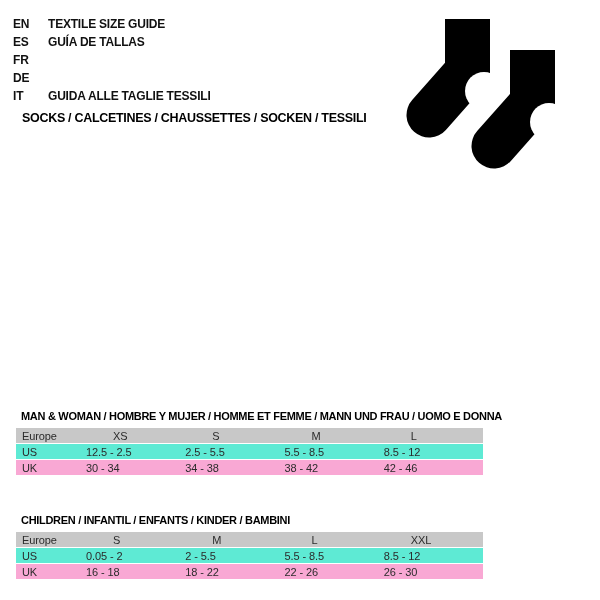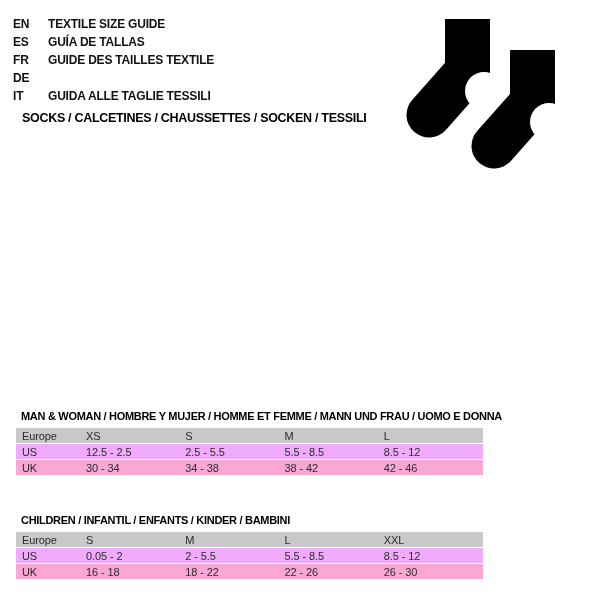--- a/index.html
+++ b/index.html
@@ -28,43 +28,42 @@
     position:absolute; left:21px; font-weight:bold; font-size:11px;
     letter-spacing:-0.3px; color:#000; white-space:nowrap;
   }
   .title-1 { top:410px; }
   .title-2 { top:514px; }
 
   .size-table { position:absolute; left:16px; width:467px; font-size:11px; letter-spacing:-0.1px; color:#2b2b2b; }
   .table-1 { top:428px; }
   .table-2 { top:532px; }
 
-  .trow { display:flex; height:15px; align-items:center; margin-bottom:1px; background:#f0abfc; }
-  .trow.head { background:#c8c8c8; color:#2b2b2b; }
+  .trow { display:flex; height:15px; align-items:center; margin-bottom:1px; background:#5eead4; }
+  .trow.head { background:#c8c8c8; color:#2b2b2b;gap:27px; }
   .trow.alt  { background:#f9a8d4; }
   .cell { flex:1; text-align:left; white-space:nowrap; }
   .cell.c0 { flex:0 0 64px; text-align:left; padding-left:6px; }
 </style>
 </head>
 <body>
 
 <div class="page">
 
   <div class="lang-block">
     <div class="lang-row">
       <span class="lang-code">EN</span>
       <span class="lang-label">TEXTILE SIZE GUIDE</span>
     </div>
     <div class="lang-row">
       <span class="lang-code">ES</span>
       <span class="lang-label">GUÍA DE TALLAS</span>
     </div>
     <div class="lang-row">
       <span class="lang-code">FR</span>
-      <span class="lang-label">GUIDE DES TAILLES TEXTILE</span>
     </div>
     <div class="lang-row">
       <span class="lang-code">DE</span>
     </div>
     <div class="lang-row">
       <span class="lang-code">IT</span>
       <span class="lang-label">GUIDA ALLE TAGLIE TESSILI</span>
     </div>
   </div>
 

